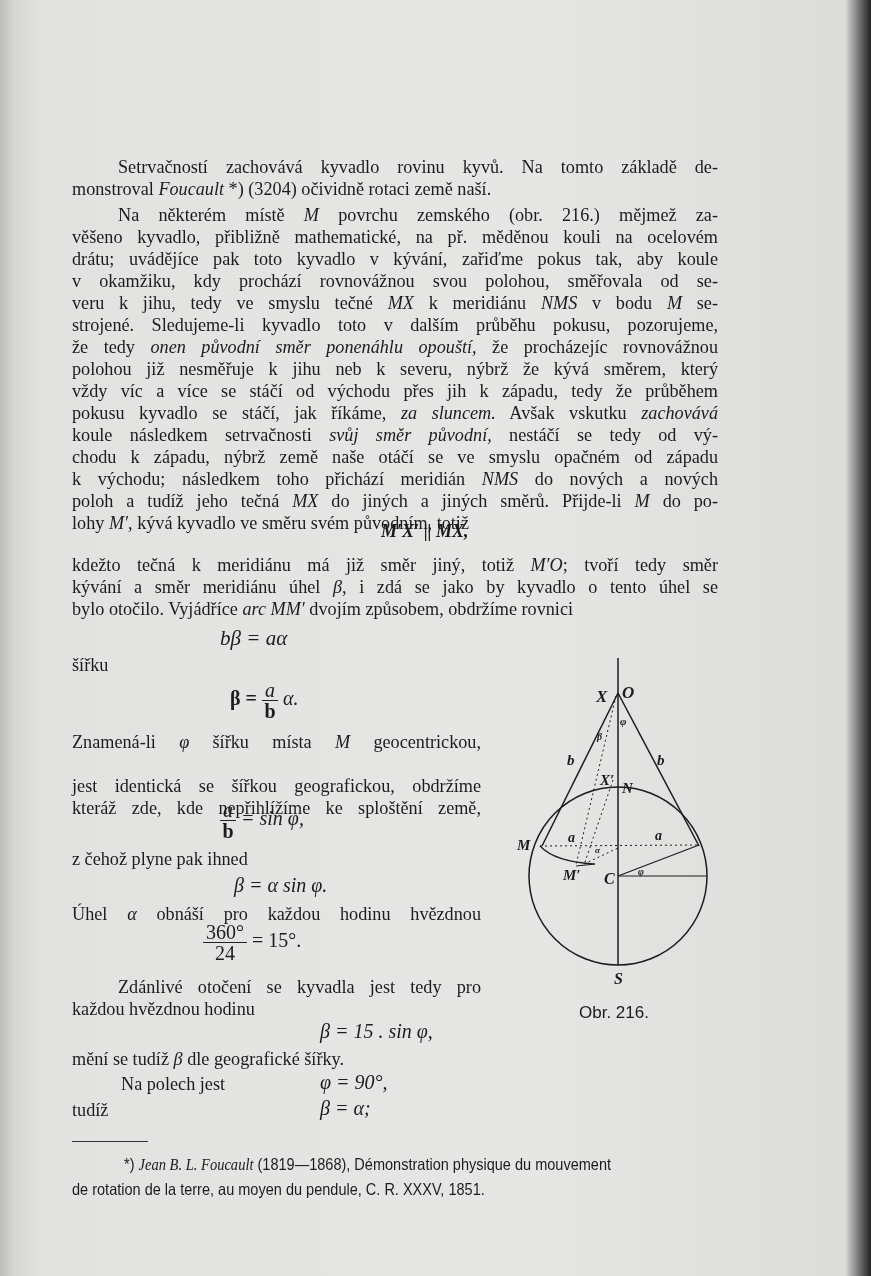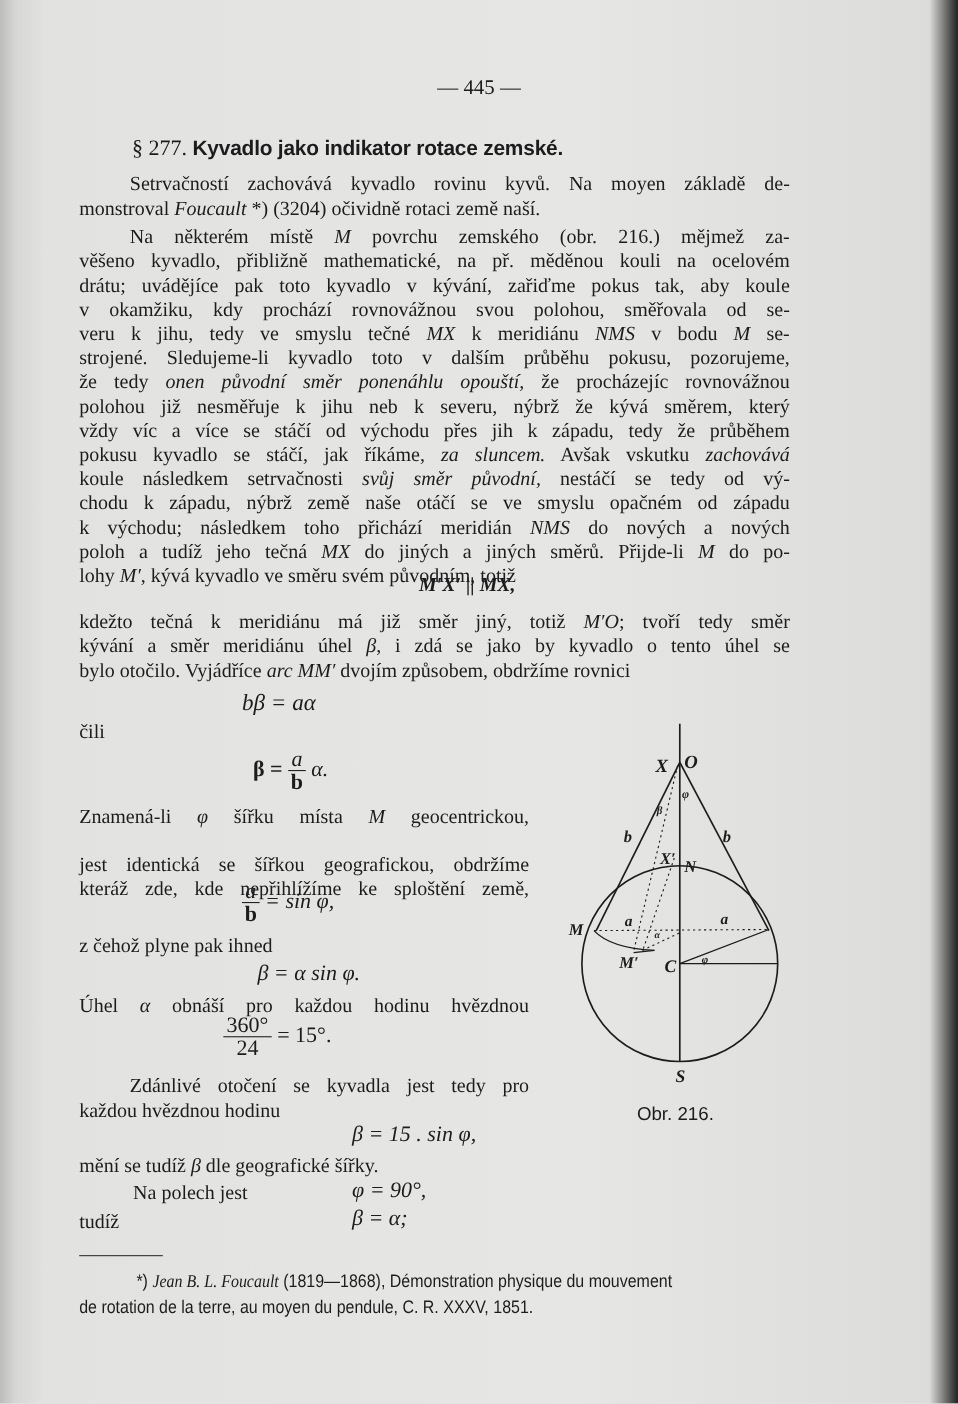--- a/index.html
+++ b/index.html
@@ -28,29 +28,24 @@
   .fn-rule { position: absolute; left: 72px; top: 1141px; width: 76px; height: 1px; background: #333; }
   svg.fig { position: absolute; left: 500px; top: 650px; }
   svg text { font-family: "Liberation Serif", serif; font-style: italic; font-weight: bold; fill: #1c1c1c; }
   .caption { position: absolute; left: 579px; top: 1003px; font-size: 17px; font-family: "Liberation Sans", sans-serif; }
 </style>
 </head>
 <body>
 
 <div class="page">
 
-  <div class="pnum">— 445 —</div>
 
-  <div class="heading">
-    <span>§ 277.</span>
-    <span class="bold">Kyvadlo jako indikator rotace zemské.</span>
-  </div>
 
   <div id="p1">
-      <div class="ln just" style="left: 118px; top: 156px; width: 600px; white-space: normal;"><span>Setrvačností zachovává kyvadlo rovinu kyvů. Na moyen základě de-</span></div>
+      <div class="ln just" style="left: 118px; top: 156px; width: 600px; white-space: normal;"><span>Setrvačností zachovává kyvadlo rovinu kyvů. Na tomto základě de-</span></div>
       <div class="ln" style="left: 72px; top: 178px;"><span>monstroval </span><span class="it">Foucault</span><span> *) (3204) očividně rotaci země naší.</span></div>
     </div>
   <div id="p2">
       <div class="ln just" style="left: 118px; top: 204px; width: 600px; white-space: normal;"><span>Na některém místě </span><span class="it">M</span><span> povrchu zemského (obr. 216.) mějmež za-</span></div>
       <div class="ln just" style="left: 72px; top: 226px; width: 646px; white-space: normal;"><span>věšeno kyvadlo, přibližně mathematické, na př. měděnou kouli na ocelovém</span></div>
       <div class="ln just" style="left: 72px; top: 248px; width: 646px; white-space: normal;"><span>drátu; uvádějíce pak toto kyvadlo v kývání, zařiďme pokus tak, aby koule</span></div>
       <div class="ln just" style="left: 72px; top: 270px; width: 646px; white-space: normal;"><span>v okamžiku, kdy prochází rovnovážnou svou polohou, směřovala od se-</span></div>
       <div class="ln just" style="left: 72px; top: 292px; width: 646px; white-space: normal;"><span>veru k jihu, tedy ve smyslu tečné </span><span class="it">MX</span><span> k meridiánu </span><span class="it">NMS</span><span> v bodu </span><span class="it">M</span><span> se-</span></div>
       <div class="ln just" style="left: 72px; top: 314px; width: 646px; white-space: normal;"><span>strojené. Sledujeme-li kyvadlo toto v dalším průběhu pokusu, pozorujeme,</span></div>
       <div class="ln just" style="left: 72px; top: 336px; width: 646px; white-space: normal;"><span>že tedy </span><span class="it">onen původní směr ponenáhlu opouští,</span><span> že procházejíc rovnovážnou</span></div>
@@ -66,21 +61,21 @@
 
   <div class="eq" style="left:381px; top:521px; font-size:18px; font-weight:bold;">M′X′ || MX,</div>
 
   <div id="p3">
       <div class="ln just" style="left: 72px; top: 554px; width: 646px; white-space: normal;"><span>kdežto tečná k meridiánu má již směr jiný, totiž </span><span class="it">M′O</span><span>; tvoří tedy směr</span></div>
       <div class="ln just" style="left: 72px; top: 576px; width: 646px; white-space: normal;"><span>kývání a směr meridiánu úhel </span><span class="it">β</span><span>, i zdá se jako by kyvadlo o tento úhel se</span></div>
       <div class="ln" style="left: 72px; top: 598px;"><span>bylo otočilo. Vyjádříce </span><span class="it">arc MM′</span><span> dvojím způsobem, obdržíme rovnici</span></div>
     </div>
 
   <div class="eq" style="left:220px; top:626px; font-size:21px;">bβ = aα</div>
-  <div class="ln" style="left:72px; top:654px;">čili</div>
+  <div class="ln" style="left:72px; top:654px;">šířku</div>
 
   <div class="eq" style="left:230px; top:680px;">
     <span class="sym">β =</span>
     <span class="frac">
       <span class="num">a</span>
       <span class="den sym">b</span>
     </span>
     <span>α.</span>
   </div>
 

